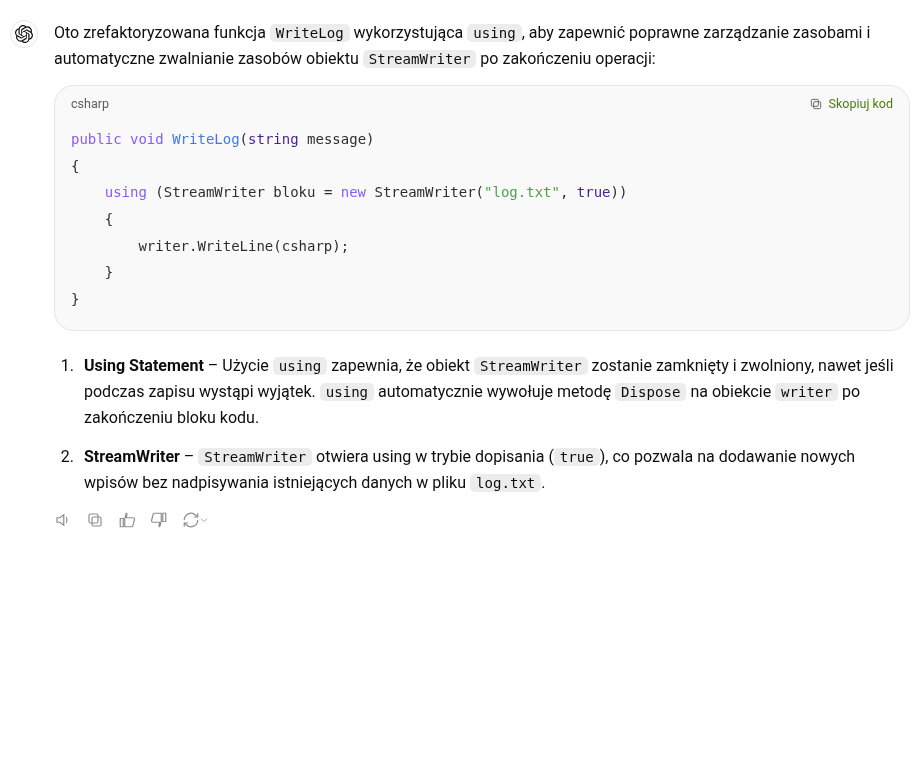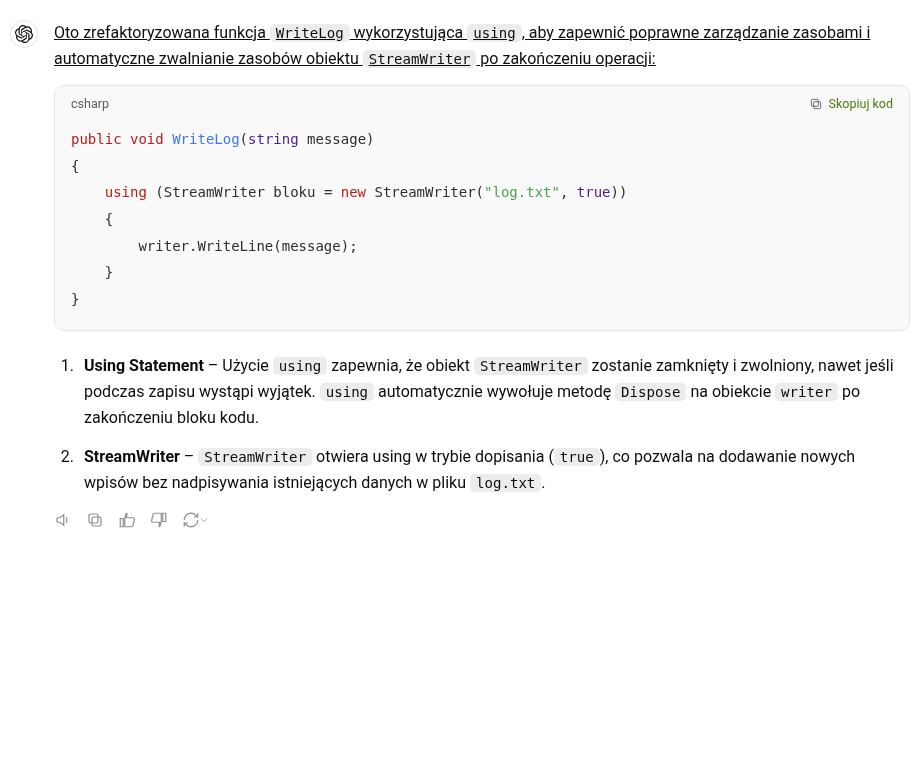--- a/index.html
+++ b/index.html
@@ -1,28 +1,28 @@
 <!DOCTYPE html>
 <html><head>
 <meta charset="utf-8">
 <style>
   * { box-sizing: border-box; margin: 0; padding: 0; }
   body { font-family: -apple-system, BlinkMacSystemFont, "Segoe UI", Roboto, sans-serif; color: #0d0d0d; background: #fff; padding: 20px 10px; line-height: 1.6; font-size: 16px; }
   .message { display: flex; gap: 16px; max-width: 900px; }
   .avatar { flex-shrink: 0; width: 28px; height: 28px; border: 1px solid #e5e5e5; border-radius: 50%; display: flex; align-items: center; justify-content: center; }
   .avatar svg { width: 18px; height: 18px; }
   .content { flex: 1; min-width: 0; }
-  .para { margin-bottom: 10px; text-decoration: underline; }
+  .para { margin-bottom: 10px; }
   code.inline { background: #ececec; padding: 1px 6px; border-radius: 5px; font-family: ui-monospace, Menlo, Consolas, monospace; font-size: 0.88em; }
-  .codebox { border: 1px solid #e5e5e5; border-radius: 10px; background: #f9f9f9; margin: 14px 0 22px; overflow: hidden;}
+  .codebox { border: 1px solid #e5e5e5; border-radius: 20px; background: #f9f9f9; margin: 14px 0 22px; overflow: hidden;}
   .codehdr { display: flex; justify-content: space-between; align-items: center; padding: 8px 16px; font-size: 12.5px; color: #5d5d5d; }
   .copy { display: flex; align-items: center; gap: 6px; cursor: pointer; color: #4d7c0f;}
   .copy svg { width: 14px; height: 14px; }
   pre { padding: 4px 16px 18px; font-family: ui-monospace, Menlo, Consolas, monospace; font-size: 14px; line-height: 1.9; white-space: pre; overflow-x: auto; color:#2e2e2e;}
-  .kw1 { color: #b91c1c; }   
+  .kw1 { color: #8b5cf6; }   
   .kw2 { color: #4c1d95; }   
   .fn  { color: #4078f2; }
   .str { color: #50a14f; }
   h3.section { font-size: 22px; font-weight: 700; margin: 10px 0 14px; }
   ol.explain { padding-left: 24px; margin-bottom: 16px; }
   ol.explain li { margin-bottom: 14px; padding-left: 6px; }
   ol.explain strong { font-weight: 700; }
   .actions { display: flex; gap: 14px; margin-top: 16px; color: #8e8e8e; }
   .actions .act { cursor: pointer; display:flex; align-items:center;}
   .actions svg { width: 18px; height: 18px; stroke: #8e8e8e; fill:none; stroke-width:1.6;}
@@ -51,21 +51,21 @@
               <rect x="8" y="8" width="12" height="12" rx="2" fill="none" stroke="#5d5d5d" stroke-width="1.6"></rect>
               <rect x="4" y="4" width="12" height="12" rx="2" fill="none" stroke="#5d5d5d" stroke-width="1.6"></rect>
             </svg>
           <span>Skopiuj kod</span>
         </span>
       </div>
 <pre><span class="kw1">public</span> <span class="kw1">void</span> <span class="fn">WriteLog</span><span>(</span><span class="kw2">string</span><span> message</span><span>)</span>
 <span>{</span>
     <span class="kw1">using</span><span> (StreamWriter bloku = </span><span class="kw1">new</span><span> StreamWriter(</span><span class="str">"log.txt"</span><span>, </span><span class="kw2">true</span><span>))</span>
     <span>{</span>
-        <span>writer.WriteLine(message);</span>
+        <span>writer.WriteLine(csharp);</span>
     <span>}</span>
 <span>}</span>
 </pre>
     </div>
 
 
     <ol class="explain">
       <li>
         <strong>Using Statement</strong><span> – Użycie </span><code class="inline">using</code><span> zapewnia, że obiekt </span><code class="inline">StreamWriter</code><span> zostanie zamknięty i zwolniony, nawet jeśli podczas zapisu wystąpi wyjątek. </span><code class="inline">using</code><span> automatycznie wywołuje metodę </span><code class="inline">Dispose</code><span> na obiekcie </span><code class="inline">writer</code><span> po zakończeniu bloku kodu.</span>
       </li>

